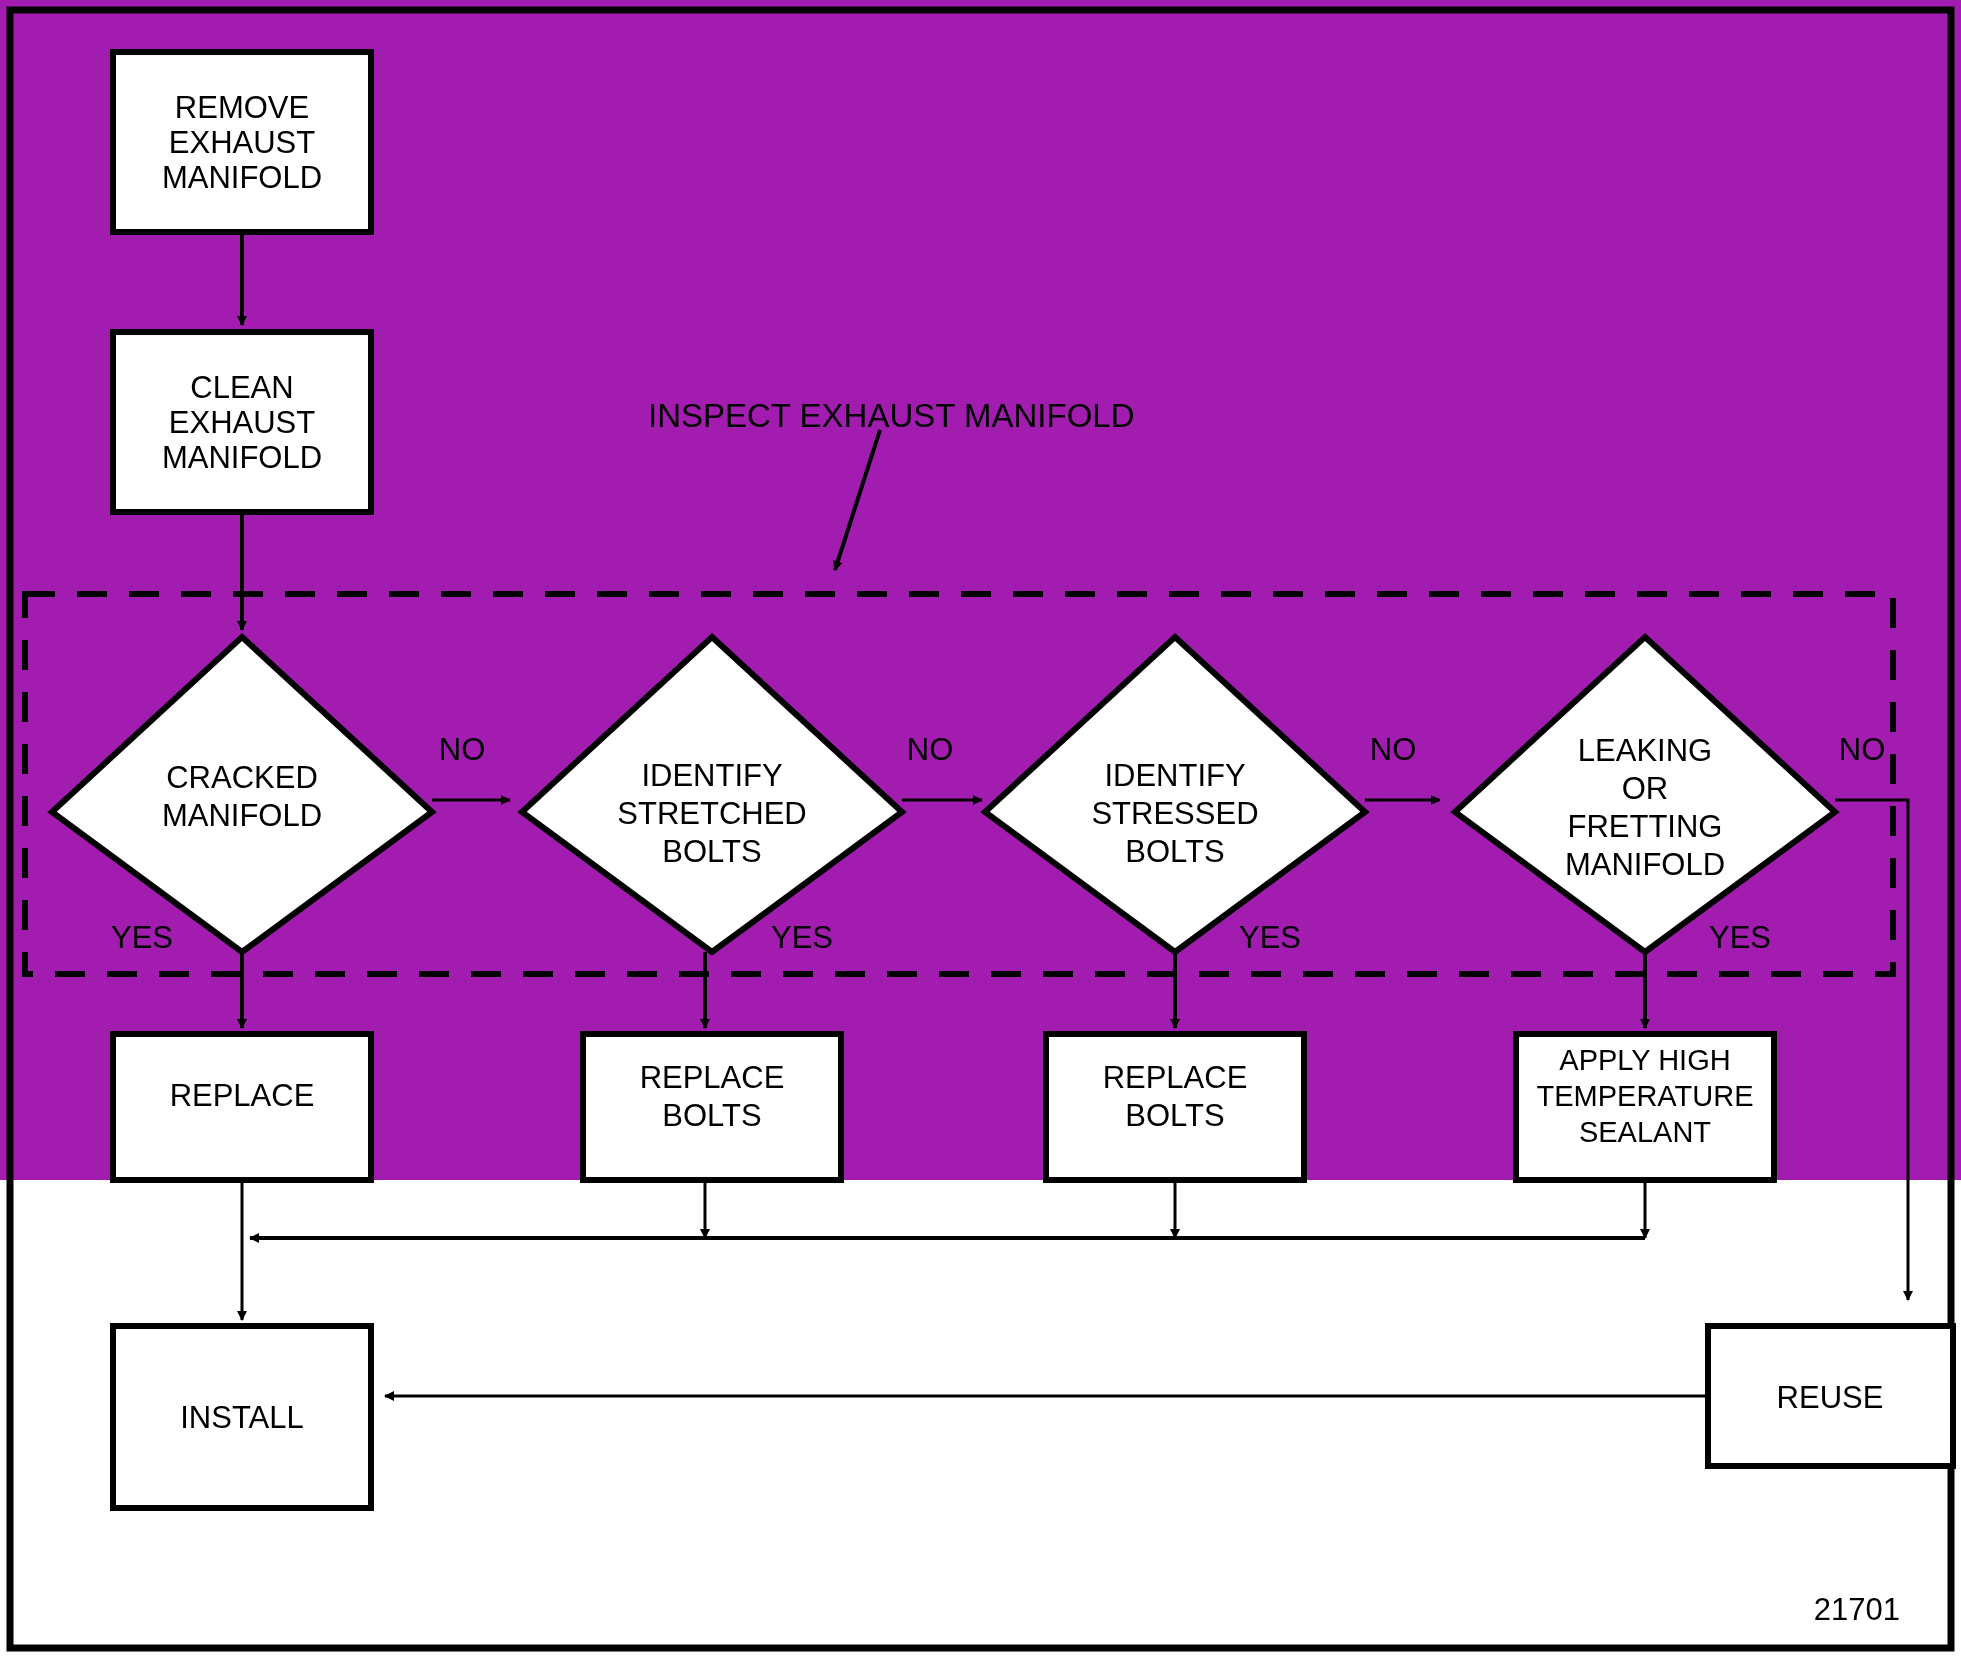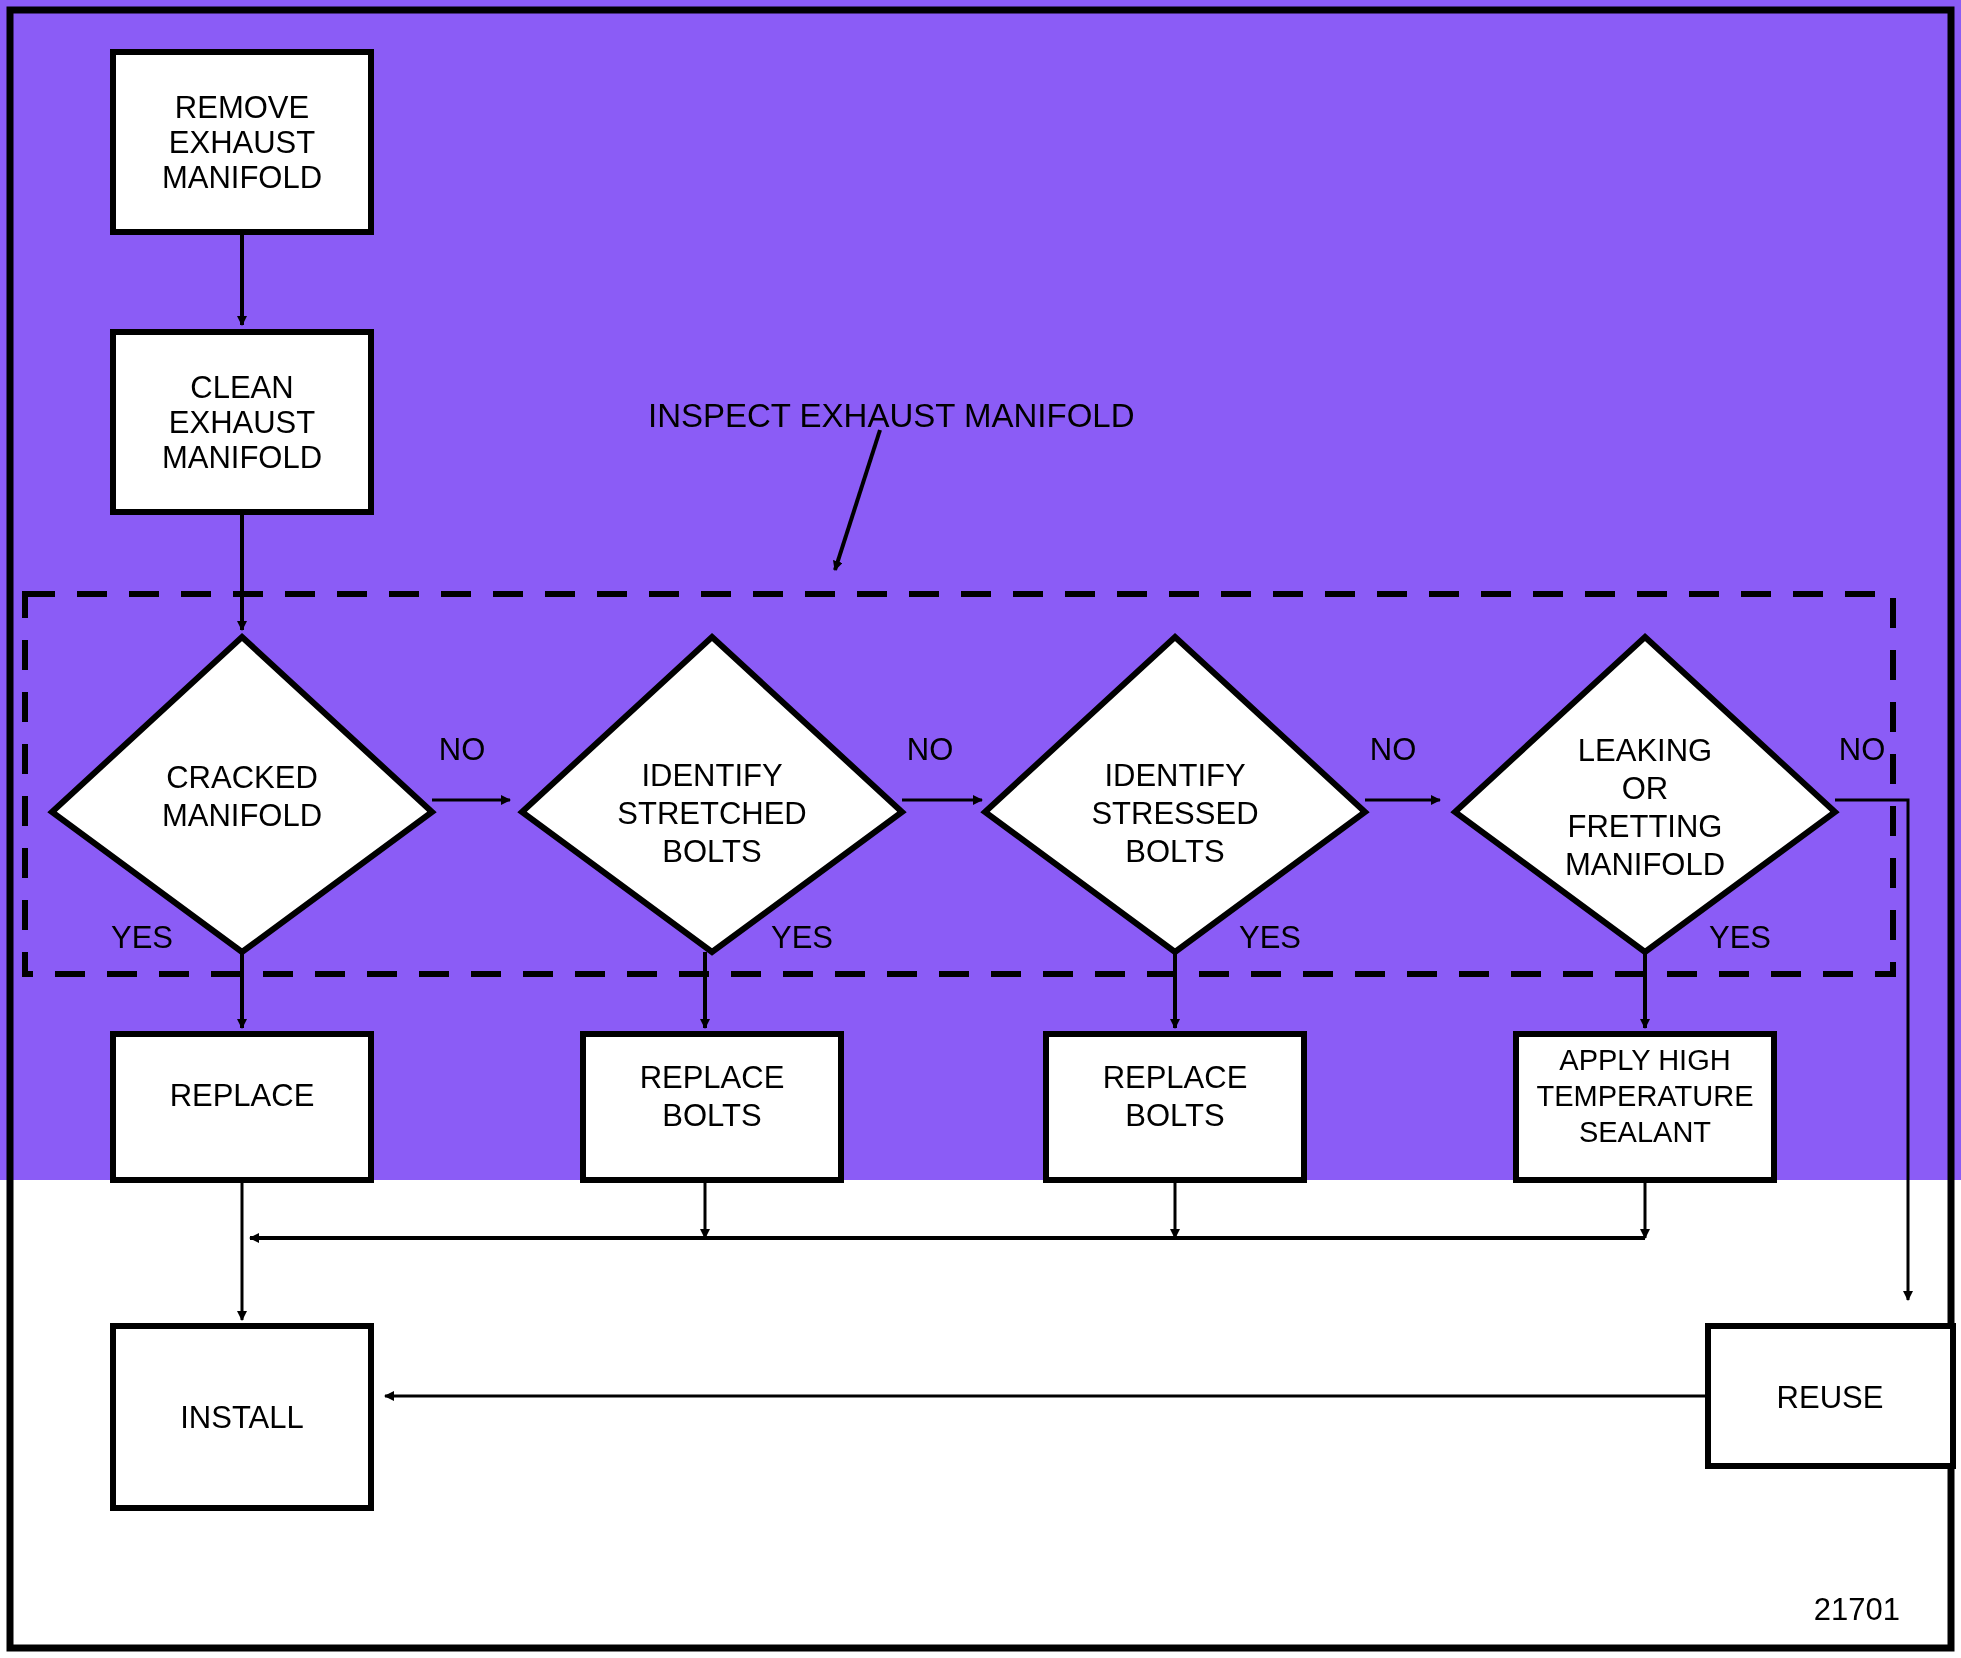--- a/index.html
+++ b/index.html
@@ -10,21 +10,21 @@
   body {
     width: 1961px;
     height: 1658px;
     font-family: "Liberation Sans", sans-serif;
     overflow: hidden;
   }
   #canvas {
     position: relative;
     width: 1961px;
     height: 1180px;
-    background: #8b5cf6;
+    background: #a21caf;
   }
   svg.diagram {
     position: absolute;
     top: 0;
     left: 0;
     width: 1961px;
     height: 1658px;
   }
   text {
     font-family: "Liberation Sans", sans-serif;

